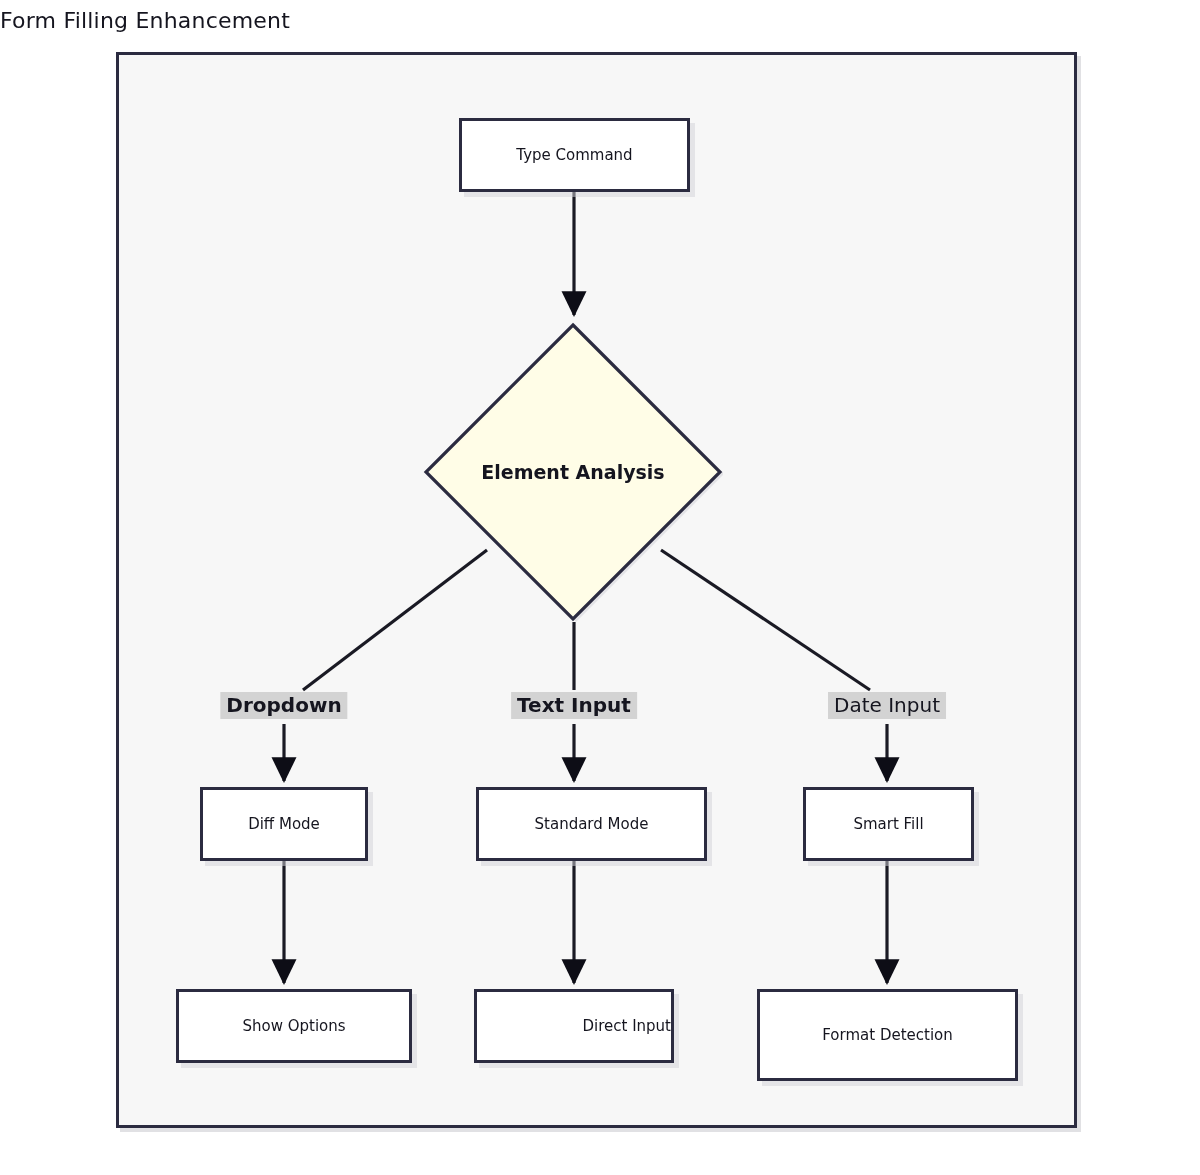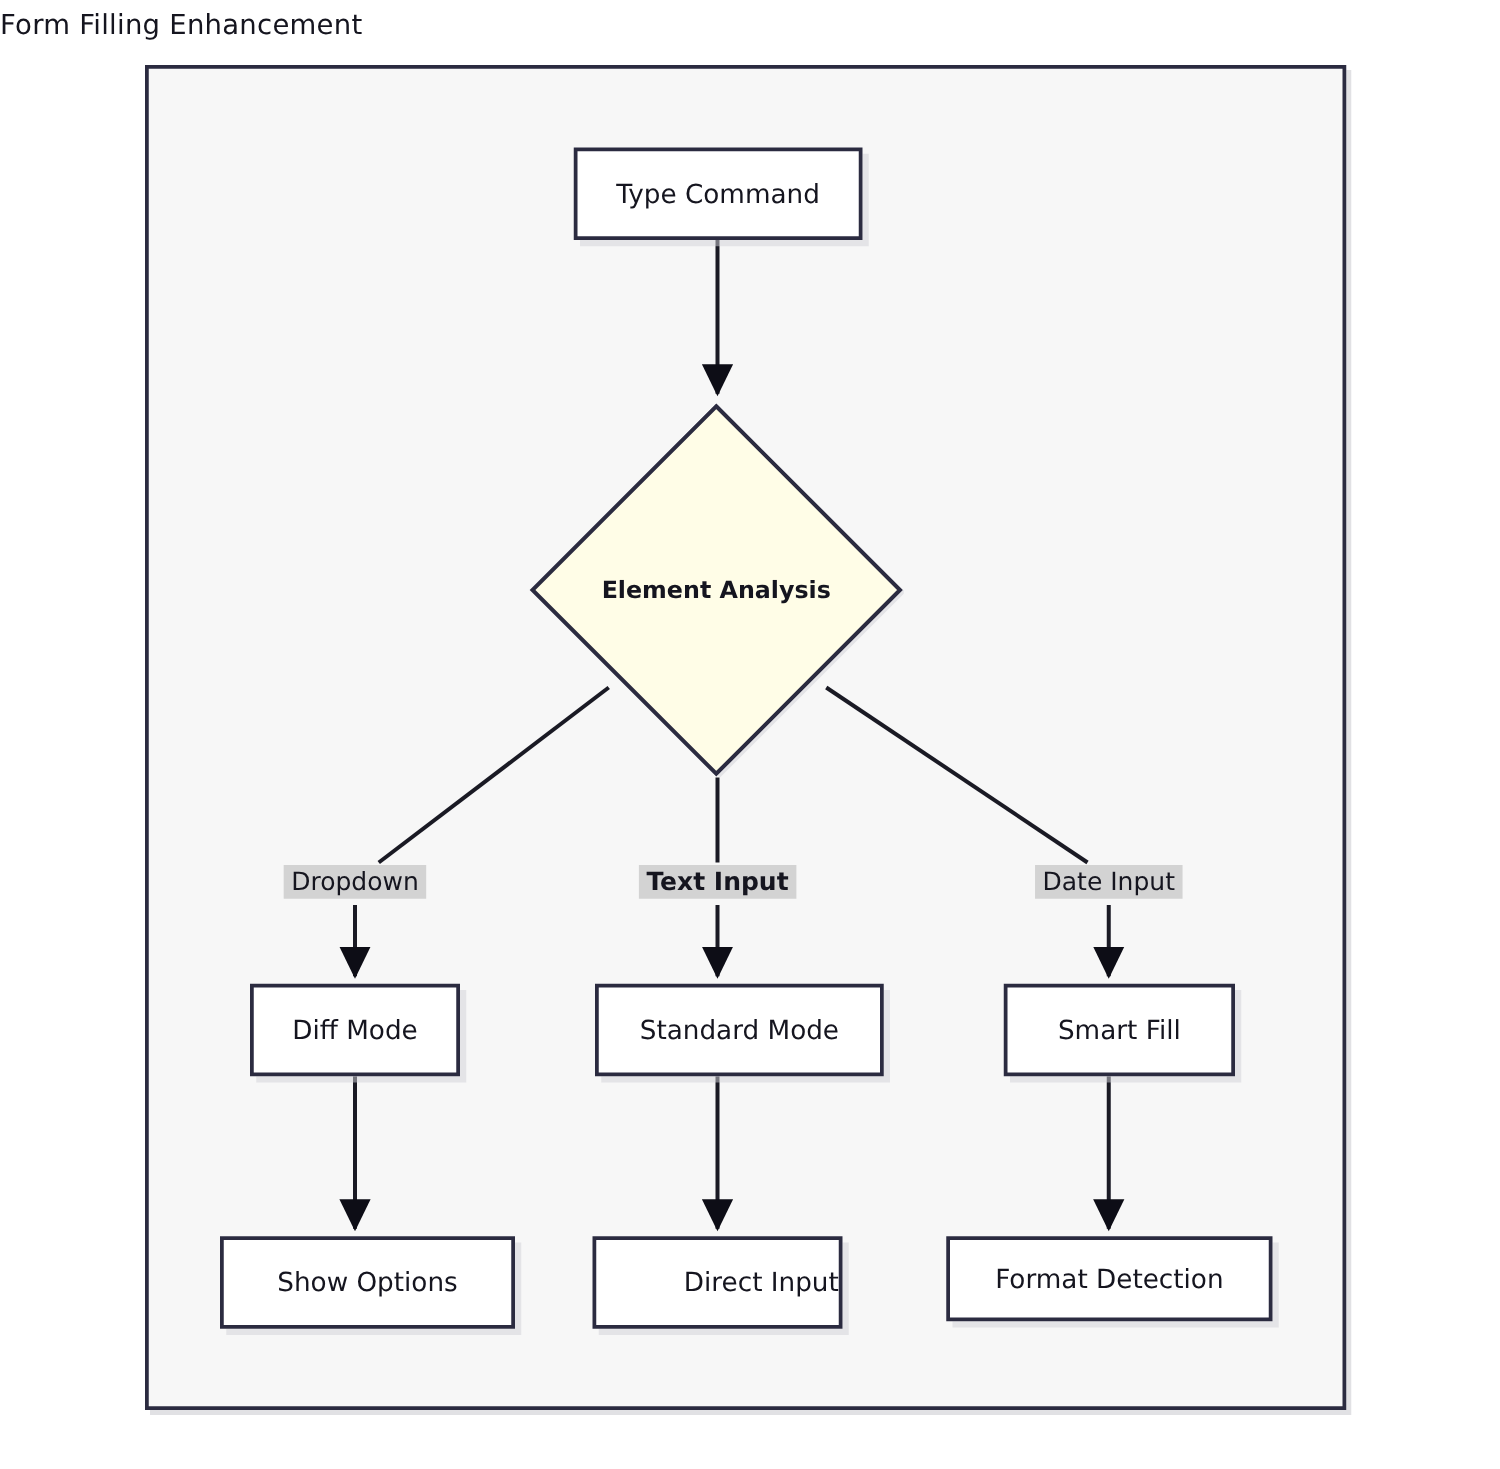--- a/index.html
+++ b/index.html
@@ -53,21 +53,21 @@
   }
   
   .node {
     position: absolute;
     box-sizing: border-box;
     background: #ffffff;
     border: 3px solid #2b2b40;
     display: flex;
     align-items: center;
     justify-content: center;
-    font-size: 21px;
+    font-size: 15px;
     color: #15151f;
     white-space: nowrap;
     box-shadow: 5px 5px 0 0 rgba(210,210,216,0.50);
   }
   
   .decision-wrap {
     position: absolute;
     width: 300px;
     height: 300px;
   }
@@ -143,43 +143,43 @@
   </div>
 
   <div class="decision-wrap" style="left:423px; top:322px;">
     <svg class="decision-shape" viewBox="0 0 300 300" xmlns="http://www.w3.org/2000/svg">
       <polygon points="150,152 300,152 150,302 0,152" fill="rgba(210,210,216,0.50)" stroke="none" transform="translate(3,-2)"></polygon>
       <polygon points="150,3 297,150 150,297 3,150" fill="#fffde7" stroke="#2b2b40" stroke-width="3.2"></polygon>
     </svg>
     <div class="decision-label">Element Analysis</div>
   </div>
 
-  <div class="edge-label" style="left:284px; top:692px;">Dropdown</div>
+  <div class="edge-label" style="left:284px; top:692px;font-weight:bold;">Dropdown</div>
 
   <div class="edge-label" style="left:574px; top:692px;font-weight:bold;">Text Input</div>
 
   <div class="edge-label" style="left:887px; top:692px;">Date Input</div>
 
   <div class="node" style="left:200px; top:787px; width:168px; height:74px;justify-content:center;">
     <span>Diff Mode</span>
   </div>
 
   <div class="node" style="left:476px; top:787px; width:231px; height:74px;">
     <span>Standard Mode</span>
   </div>
 
-  <div class="node" style="left:803px; top:787px; width:185px; height:74px;">
+  <div class="node" style="left:803px; top:787px; width:171px; height:74px;">
     <span>Smart Fill</span>
   </div>
 
   <div class="node" style="left:176px; top:989px; width:236px; height:74px;text-align:right;">
     <span>Show Options</span>
   </div>
 
   <div class="node" style="left:474px; top:989px; width:200px; height:74px;justify-content:flex-end;">
     <span>Direct Input</span>
   </div>
 
-  <div class="node" style="left:757px; top:989px; width:261px; height:68px;">
+  <div class="node" style="left:757px; top:989px; width:261px; height:92px;">
     <span>Format Detection</span>
   </div>
 
 </div>
 
 </body></html>

